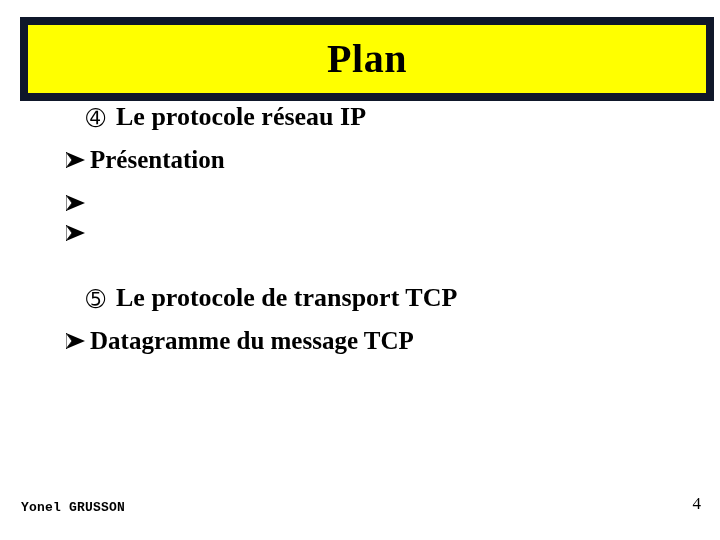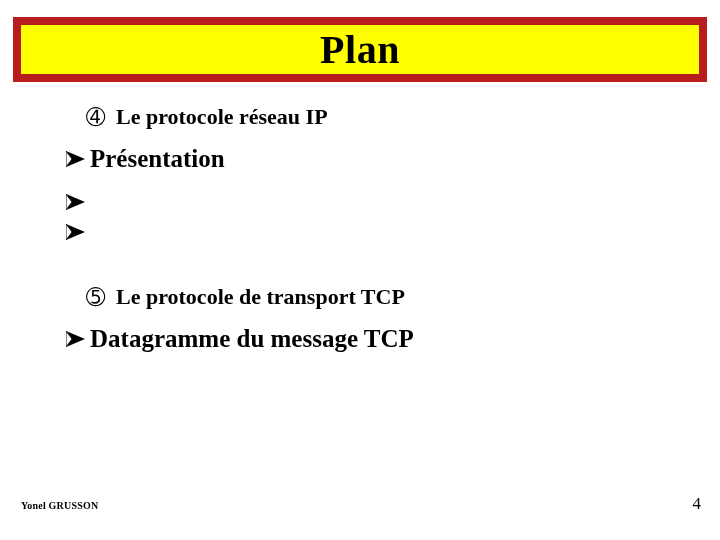--- a/index.html
+++ b/index.html
@@ -16,27 +16,27 @@
   #slide {
     position: relative;
     width: 720px;
     height: 540px;
     background: #ffffff;
   }
 
   
   #title-box {
     position: absolute;
-    left: 13px;
+    left: 20px;
     top: 17px;
     width: 694px;
-    height: 65px;
+    height: 84px;
     box-sizing: border-box;
     background: #ffff00;
-    border: 8px solid #b91c1c;
+    border: 8px solid #0f172a;
     display: flex;
     align-items: center;
     justify-content: center;
   }
   #title-text {
     font-family: "Liberation Serif", "DejaVu Serif", serif;
     font-weight: bold;
     font-size: 40px;
     line-height: 1;
     color: #000000;
@@ -75,21 +75,21 @@
   .lvl1 .bullet {
     width: 30px;
     flex: 0 0 30px;
     font-size: 23px;
     font-family: "DejaVu Sans", sans-serif;
     line-height: 41px;
     position: relative;
     top: 1px;
   }
   .lvl1 .txt {
-    font-size: 22px;
+    font-size: 26px;
   }
 
   
   .lvl2 {
     padding-left: 66px;
     font-size: 25px;
     line-height: 43px;
   }
   .lvl2 .bullet {
     width: 24px;
@@ -101,22 +101,22 @@
   .lvl2 .bullet svg { display: block; margin-top: 14px; }
   .lvl2 .txt {
     font-size: 25px;
   }
 
   
   #footer-name {
     position: absolute;
     left: 21px;
     top: 500px;
-    font-family: Liberation Serif, serif;
-    font-size: 10px;
+    font-family: Liberation Mono, monospace;
+    font-size: 13px;
     font-weight: bold;
     color: #000000;
     letter-spacing: 0.2px;
   }
   #footer-page {
     position: absolute;
     right: 19px;
     top: 494px;
     font-family: "Liberation Serif", "DejaVu Serif", serif;
     font-size: 17px;

